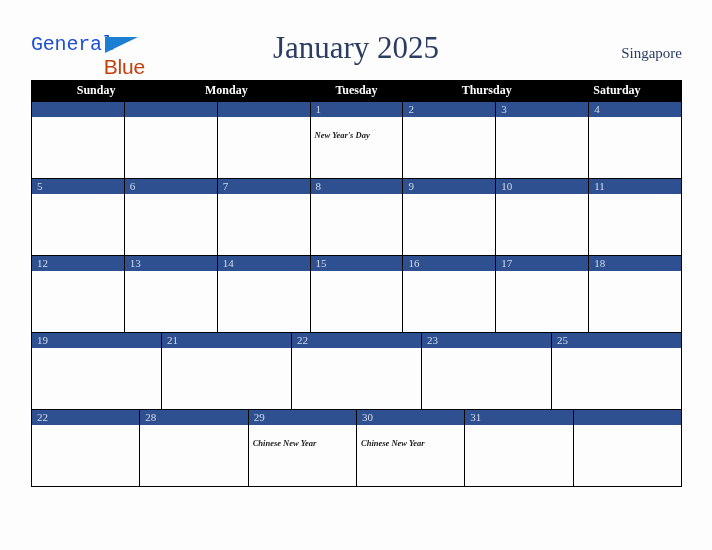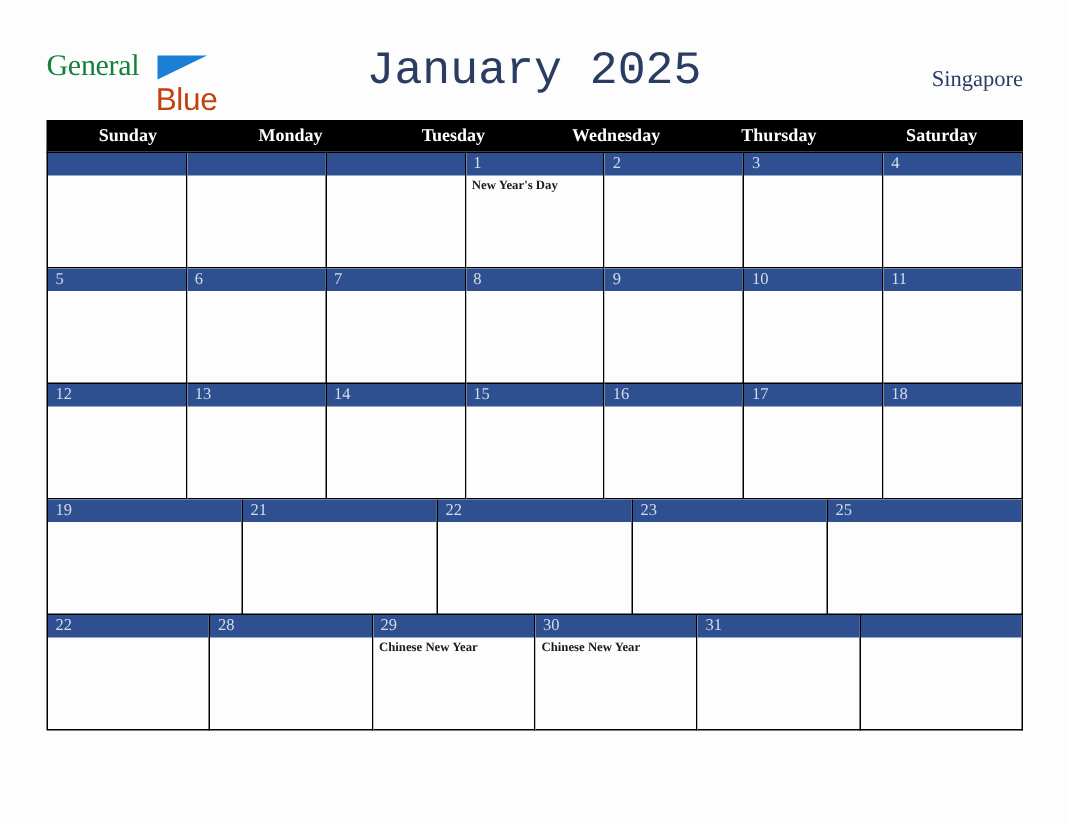--- a/index.html
+++ b/index.html
@@ -26,23 +26,23 @@
     position: absolute;
     left: 31px; top: 33px;
     width: 120px; height: 44px;
   }
   .logo-row1 {
     position: relative;
     height: 23px;
     line-height: 23px;
   }
   .logo-general {
-    font-family: Liberation Serif, serif;
+    font-family: Liberation Mono, monospace;
     font-size: 20px;
-    color: #15803d;
+    color: #1d4ed8;
     letter-spacing: -0.2px;
   }
   .logo-tri {
     position: absolute;
     left: 74px; top: 4px;
     width: 0; height: 0;
     border-left: 33px solid #1b7fd4;
     border-bottom: 16px solid transparent;
   }
   .logo-row2 {
@@ -58,21 +58,21 @@
     letter-spacing: -0.2px;
   }
 
   .cal-title {
     position: absolute;
     left: 0; top: 30px;
     width: 712px;
     text-align: center;
     font-size: 31px;
     color: #2b3c63;
-    font-family: Liberation Mono, monospace;
+    font-family: Liberation Serif, serif;
   }
   .cal-country {
     position: absolute;
     right: 30px; top: 45px;
     font-size: 15px;
     color: #2b3c63;
     font-family: "Liberation Serif", serif;
   }
 
   
@@ -124,22 +124,23 @@
     color: #d5dbe8;
     font-size: 11px;
     line-height: 15px;
     padding-left: 5px;
     font-family: "Liberation Serif", serif;
     overflow: hidden;
     white-space: nowrap;
   }
   .events {
     flex: 1 1 auto;
-    padding: 1px 3px 0 4px;
+    padding: 13px 3px 0 4px;
     overflow: hidden;
+    font-style: italic;
   }
   .event {
     font-size: 8.5px;
     line-height: 11px;
     color: #1a1a1a;
     font-weight: bold;
     font-family: "Liberation Serif", serif;
     white-space: nowrap;
   }
 </style>
@@ -162,21 +163,20 @@
 
     <div class="cal-title">January 2025</div>
     <div class="cal-country">Singapore</div>
   </div>
 
   <div class="grid">
     <div class="dow-row">
         <div class="dow-cell">Sunday</div>
         <div class="dow-cell">Monday</div>
         <div class="dow-cell">Tuesday</div>
-        <div class="dow-cell">Wednesday</div>
         <div class="dow-cell">Thursday</div>
         <div class="dow-cell">Saturday</div>
       </div>
     <div class="weeks">
         <div class="week-row">
           <div class="day-cell">
             <div class="daynum-bar"></div>
             <div class="events"></div>
           </div>
           <div class="day-cell">

